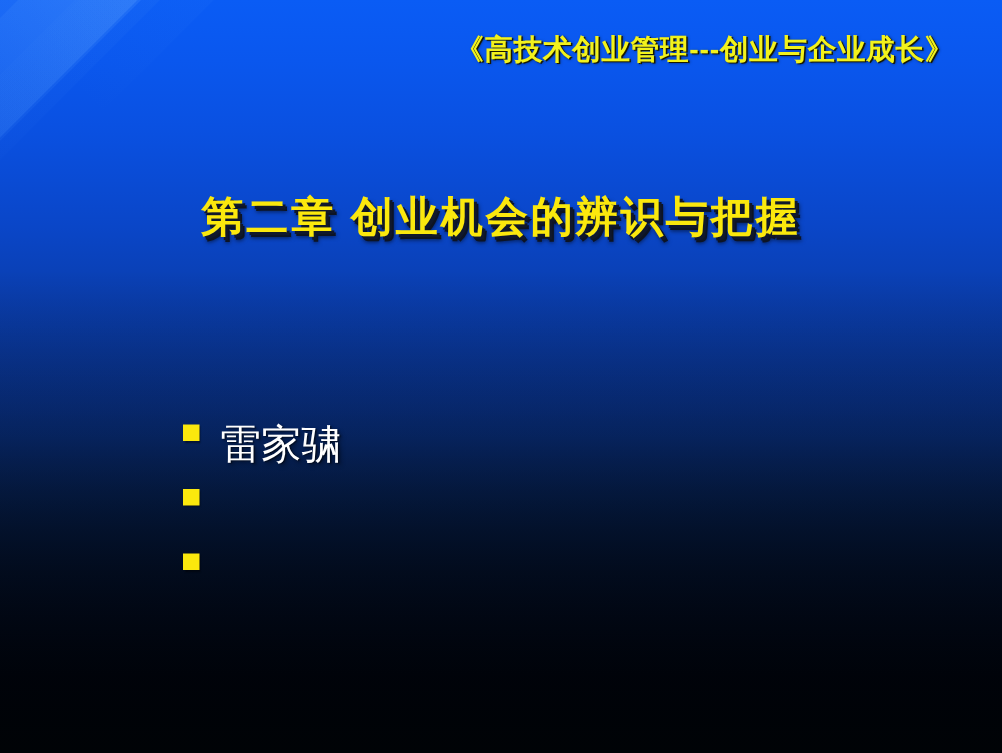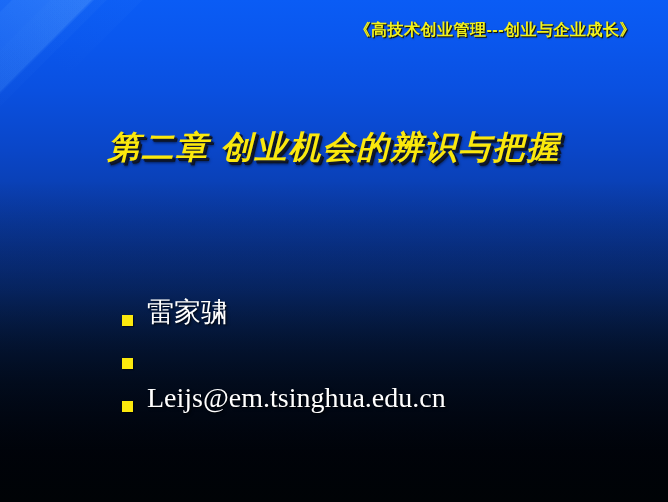--- a/index.html
+++ b/index.html
@@ -49,56 +49,55 @@
   }
 
   
   #header {
     position: absolute;
     top: 20px;
     left: 0;
     right: 32px;
     text-align: right;
     color: #f2f21c;
-    font-size: 16px;
+    font-size: 19px;
     font-weight: bold;
     letter-spacing: 0.5px;
     text-shadow: 1px 1px 0 #1a1a00, 1px 1px 2px rgba(0,0,0,.55);
     white-space: nowrap;
   }
 
   
   #title {
     position: absolute;
     top: 126px;
     left: 0;
     right: 0;
     text-align: center;
     color: #fbe80d;
-    font-size: 32px;
+    font-size: 28px;
     font-weight: bold;
     letter-spacing: 2px;
     white-space: nowrap;
     text-shadow:
       2px 2px 0 #10182c,
       3px 3px 0 #0d1424,
       3px 4px 3px rgba(0,0,0,.6);
-    font-style: italic;
   }
 
   
   #bullets {
     position: absolute;
     left: 122px;
     top: 283px;
     width: 480px;
   }
   .bullet-row {
     display: flex;
-    align-items: flex-end;
+    align-items: flex-start;
     height: 43px;
   }
   .bullet-mark {
     width: 11px;
     height: 11px;
     background: #fbe80d;
     flex: 0 0 auto;
     margin-right: 14px;
     box-shadow: 1px 1px 1px rgba(0,0,0,.5);
   }
@@ -156,18 +155,17 @@
       <span class="bullet-mark"></span>
       <span class="bullet-text">雷家骕</span>
     </div>
 
     <div class="bullet-row">
       <span class="bullet-mark"></span>
     </div>
 
     <div class="bullet-row">
       <span class="bullet-mark"></span>
-      <span class="bullet-text latin">Leijs@em.tsinghua.edu.cn</span>
     </div>
 
   </div>
 
 </div>
 
 </body></html>

